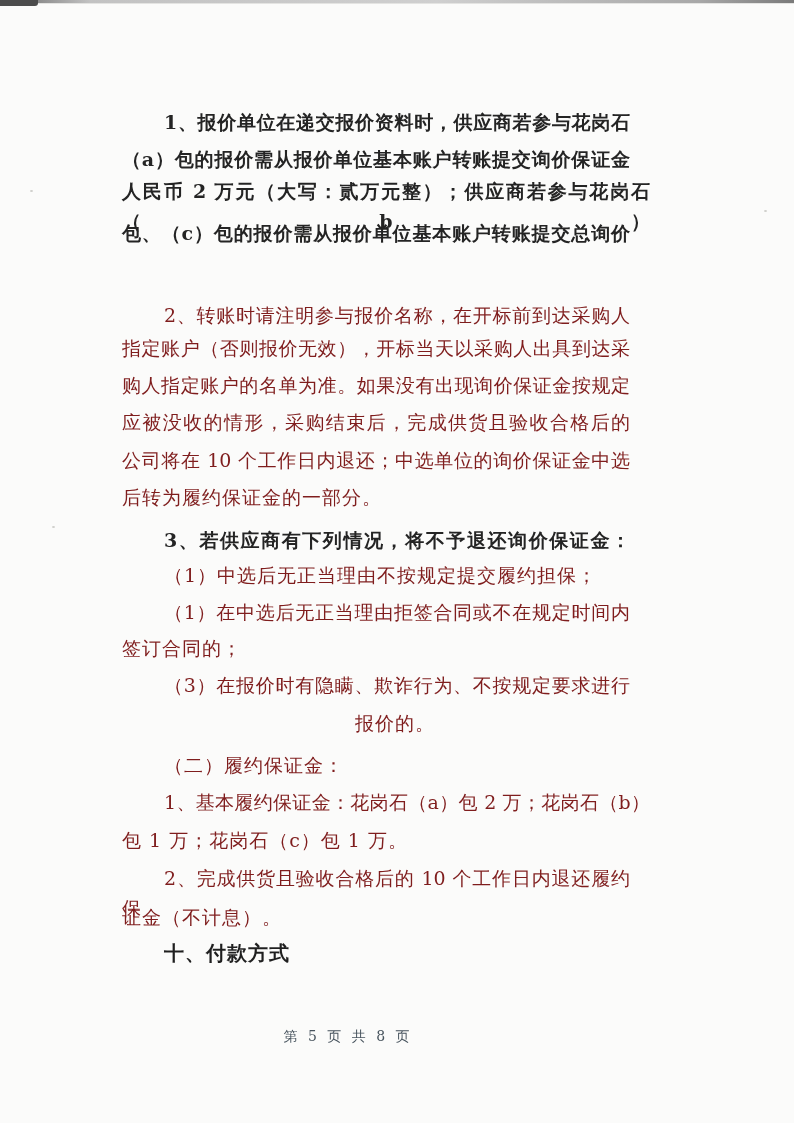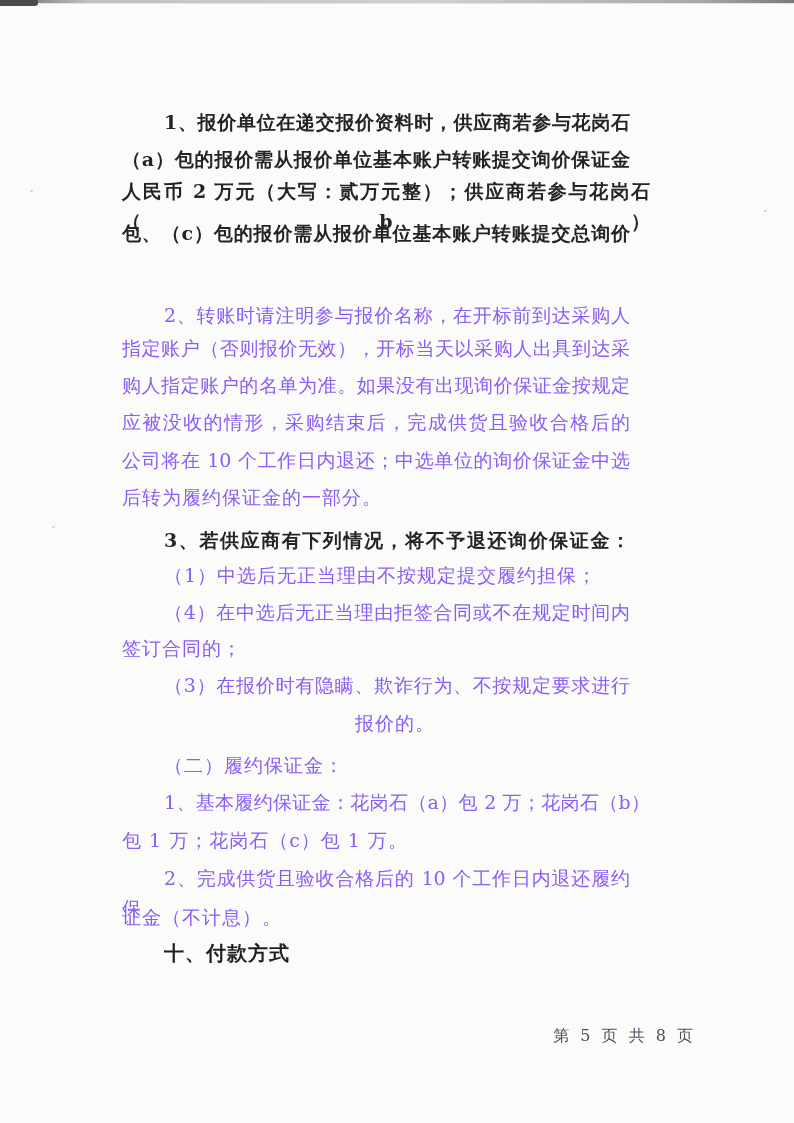--- a/index.html
+++ b/index.html
@@ -23,40 +23,40 @@
     background:#4c4c4c; border-bottom-right-radius:3px;
   }
   .speck { position:absolute; width:3px; height:2px; background:#cfcfcc; border-radius:50%; }
   .speck-a { left:30px; top:190px; }
   .speck-b { left:52px; top:526px; }
   .speck-c { left:764px; top:210px; }
 
   
   .line {
     position:absolute; left:122px; width:508px; height:30px;
-    line-height:30px; font-size:19px; color:#8b5cf6;
+    line-height:30px; font-size:19px; color:#7f1d1d;
     letter-spacing:1px; white-space:nowrap;
   }
   .fill {
     white-space:normal; letter-spacing:0;
     text-align:justify; text-align-last:justify;
   }
   .fill-wide { width:528px; }
   .bold { font-weight:700; color:#242424; }
   .indent { text-indent:42px; }
   .indent-sm { text-indent:38px;text-align:center; }
   .heading {
     font-family:"DejaVu Sans","Liberation Sans",sans-serif;
     font-weight:700; color:#1f1f1f; font-size:20px;
   }
 
   .footer {
     position:absolute; left:0; top:1026px; width:696px; height:20px;
-    line-height:20px; text-align:right;
-    font-size:16px; letter-spacing:3px; color:#48545e;
+    line-height:20px; text-align:center;
+    font-size:14px; letter-spacing:3px; color:#48545e;
   }
 </style>
 </head>
 <body>
 
 <div class="page">
 
   <div class="top-line"></div>
   <div class="top-line-shadow"></div>
   <div class="top-corner"></div>
@@ -71,21 +71,21 @@
 
   <div class="line fill indent" style="top:300px">2、转账时请注明参与报价名称，在开标前到达采购人</div>
   <div class="line fill" style="top:333px">指定账户（否则报价无效），开标当天以采购人出具到达采</div>
   <div class="line fill" style="top:370px">购人指定账户的名单为准。如果没有出现询价保证金按规定</div>
   <div class="line fill" style="top:407px">应被没收的情形，采购结束后，完成供货且验收合格后的</div>
   <div class="line fill" style="top:445px">公司将在 10 个工作日内退还；中选单位的询价保证金中选</div>
   <div class="line" style="top:482px">后转为履约保证金的一部分。</div>
 
   <div class="line fill indent bold" style="top:525px">3、若供应商有下列情况，将不予退还询价保证金：</div>
   <div class="line indent" style="top:560px">（1）中选后无正当理由不按规定提交履约担保；</div>
-  <div class="line fill indent" style="top:597px">（4）在中选后无正当理由拒签合同或不在规定时间内</div>
+  <div class="line fill indent" style="top:597px">（1）在中选后无正当理由拒签合同或不在规定时间内</div>
   <div class="line" style="top:633px">签订合同的；</div>
   <div class="line fill indent" style="top:670px">（3）在报价时有隐瞒、欺诈行为、不按规定要求进行</div>
   <div class="line indent-sm" style="top:708px">报价的。</div>
 
   <div class="line indent" style="top:750px">（二）履约保证金：</div>
   <div class="line fill fill-wide indent" style="top:787px">1、基本履约保证金：花岗石（a）包 2 万；花岗石（b）</div>
   <div class="line" style="top:825px">包 1 万；花岗石（c）包 1 万。</div>
   <div class="line fill indent" style="top:863px">2、完成供货且验收合格后的 10 个工作日内退还履约保</div>
   <div class="line indent heading" style="top:938px">十、付款方式</div>
 

